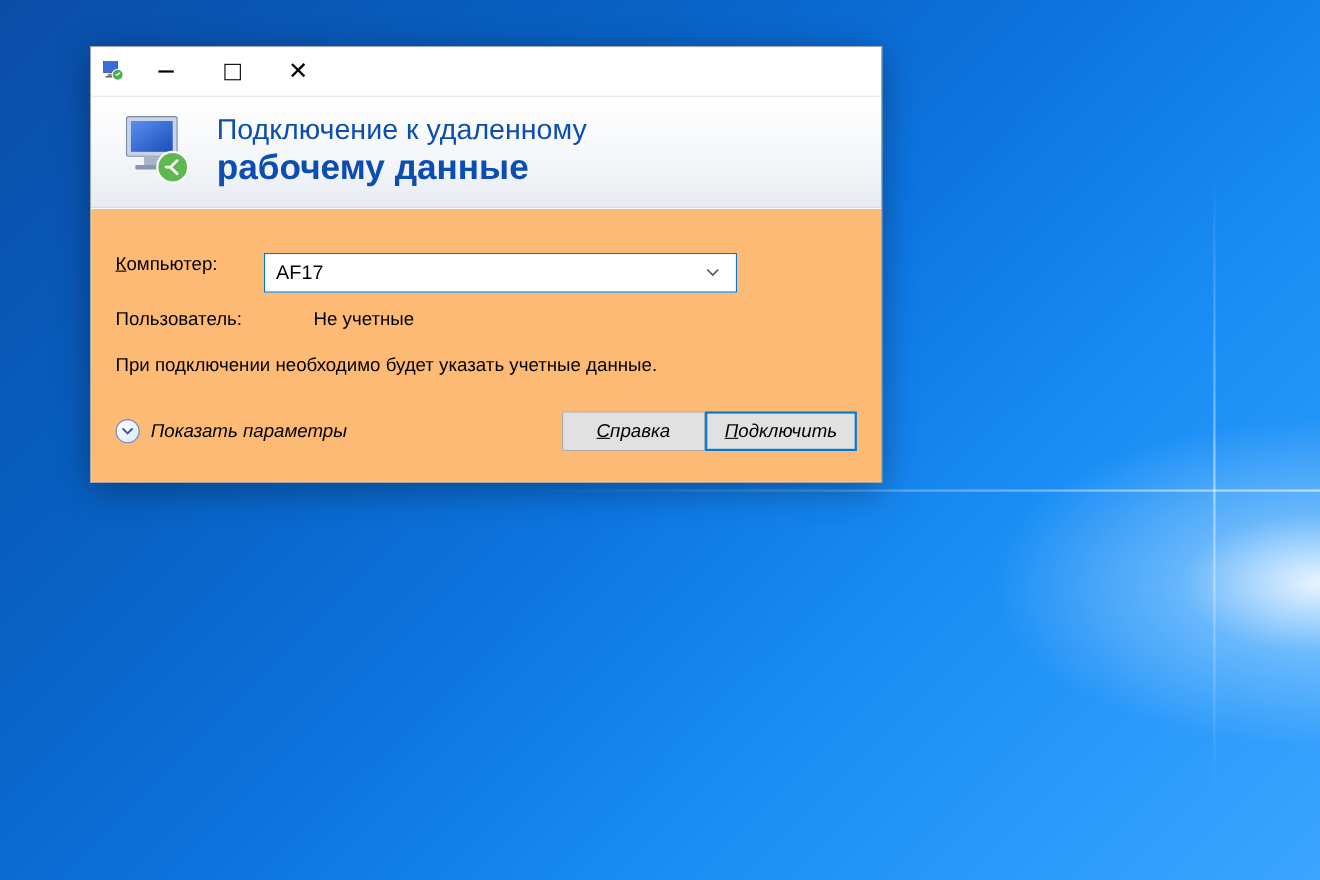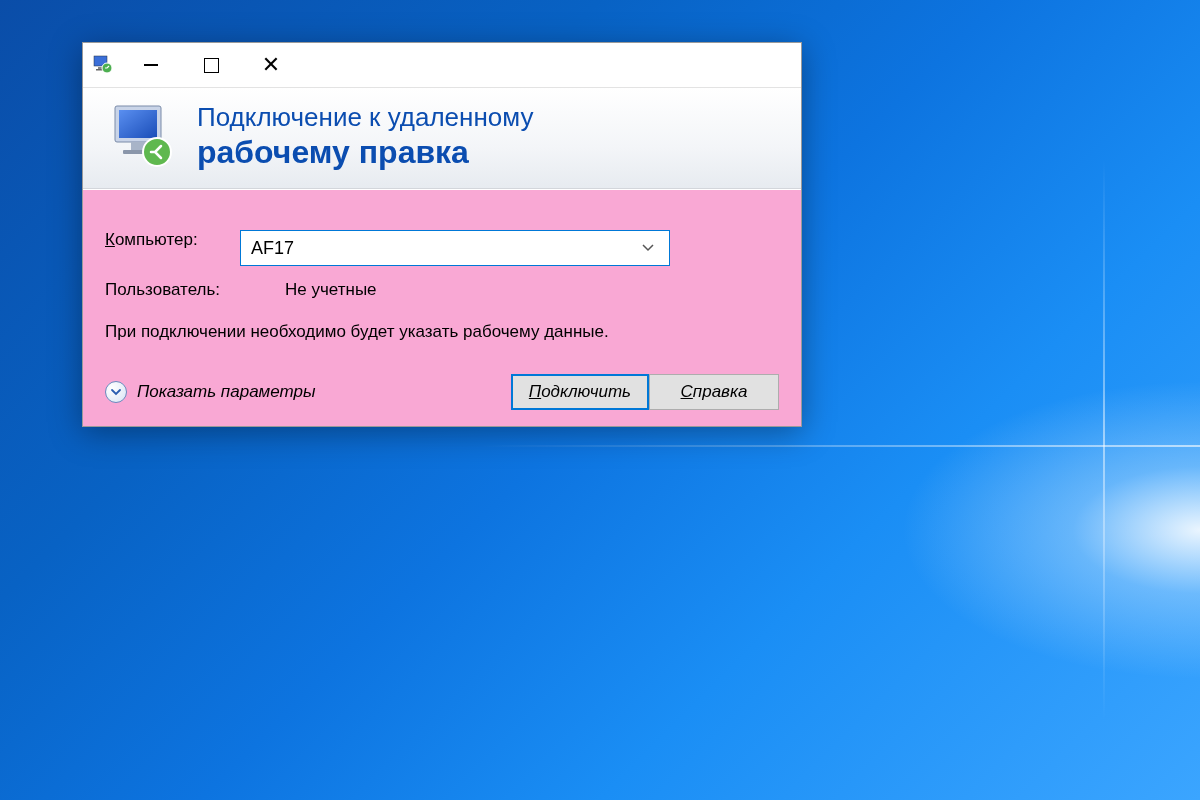--- a/index.html
+++ b/index.html
@@ -82,22 +82,22 @@
   padding: 14px 22px 16px 26px;
   display: flex;
   align-items: center;
   gap: 18px;
 }
 .rdp-icon { width: 70px; height: 70px; flex: none; }
 .header-text { color: #0b4db0; line-height: 1.2; }
 .header-line1 { font-size: 26px; font-weight: 400; }
 .header-line2 { font-size: 32px; font-weight: 700; }
 .body-area {
-  background: #f9a8d4;
-  padding: 24px 22px 16px 22px;
+  background: #fdba74;
+  padding: 24px 22px 28px 22px;
   border-top: 1px solid #ffffff;
 }
 .row {
   display: flex;
   align-items: center;
   margin-bottom: 14px;
   font-size: 17px;
   color: #000;
 }
 .label { width: 135px; }
@@ -203,21 +203,21 @@
           </linearGradient>
         </defs>
         <rect x="22" y="40" width="14" height="8" fill="#a8b4c8"></rect>
         <rect x="14" y="48" width="30" height="4" rx="1" fill="#8a96aa"></rect>
         <circle cx="48" cy="50" r="14" fill="#5fb84f" stroke="#fff" stroke-width="2"></circle>
         <path d="M42 50 l4 0 M52 44 l-6 6 l6 6" stroke="#fff" stroke-width="2.5" fill="none" stroke-linecap="round"></path>
       </svg>
     </div>
     <div class="header-text">
       <div class="header-line1">Подключение к удаленному</div>
-      <div class="header-line2">рабочему правка</div>
+      <div class="header-line2">рабочему данные</div>
     </div>
   </div>
 
   <div class="body-area">
 
     <div class="row">
       <div class="label"><span class="accel">К</span><span>омпьютер:</span></div>
       <div class="computer-input">
         <input type="text" value="AF17" style="">
         <div class="dropdown-arrow">
@@ -226,33 +226,33 @@
             </svg>
         </div>
       </div>
     </div>
 
     <div class="row user-row">
       <div class="user-label">Пользователь:</div>
       <div>Не учетные</div>
     </div>
 
-    <div class="info-text">При подключении необходимо будет указать рабочему данные.</div>
+    <div class="info-text">При подключении необходимо будет указать учетные данные.</div>
 
     <div class="footer">
       <div class="show-options">
         <div class="expand-icon">
           <svg viewBox="0 0 12 12">
               <path d="M2 4 L6 8 L10 4" stroke="#2a5db0" stroke-width="1.8" fill="none" stroke-linecap="round"></path>
             </svg>
         </div>
         <span>Показать параметры</span>
       </div>
+      <div class="btn">
+          <span><span class="accel">С</span><span>правка</span></span>
+        </div>
       <div class="btn primary">
           <span><span class="accel">П</span><span>одключить</span></span>
         </div>
-      <div class="btn">
-          <span><span class="accel">С</span><span>правка</span></span>
-        </div>
     </div>
 
   </div>
 </div>
 
 </body></html>

